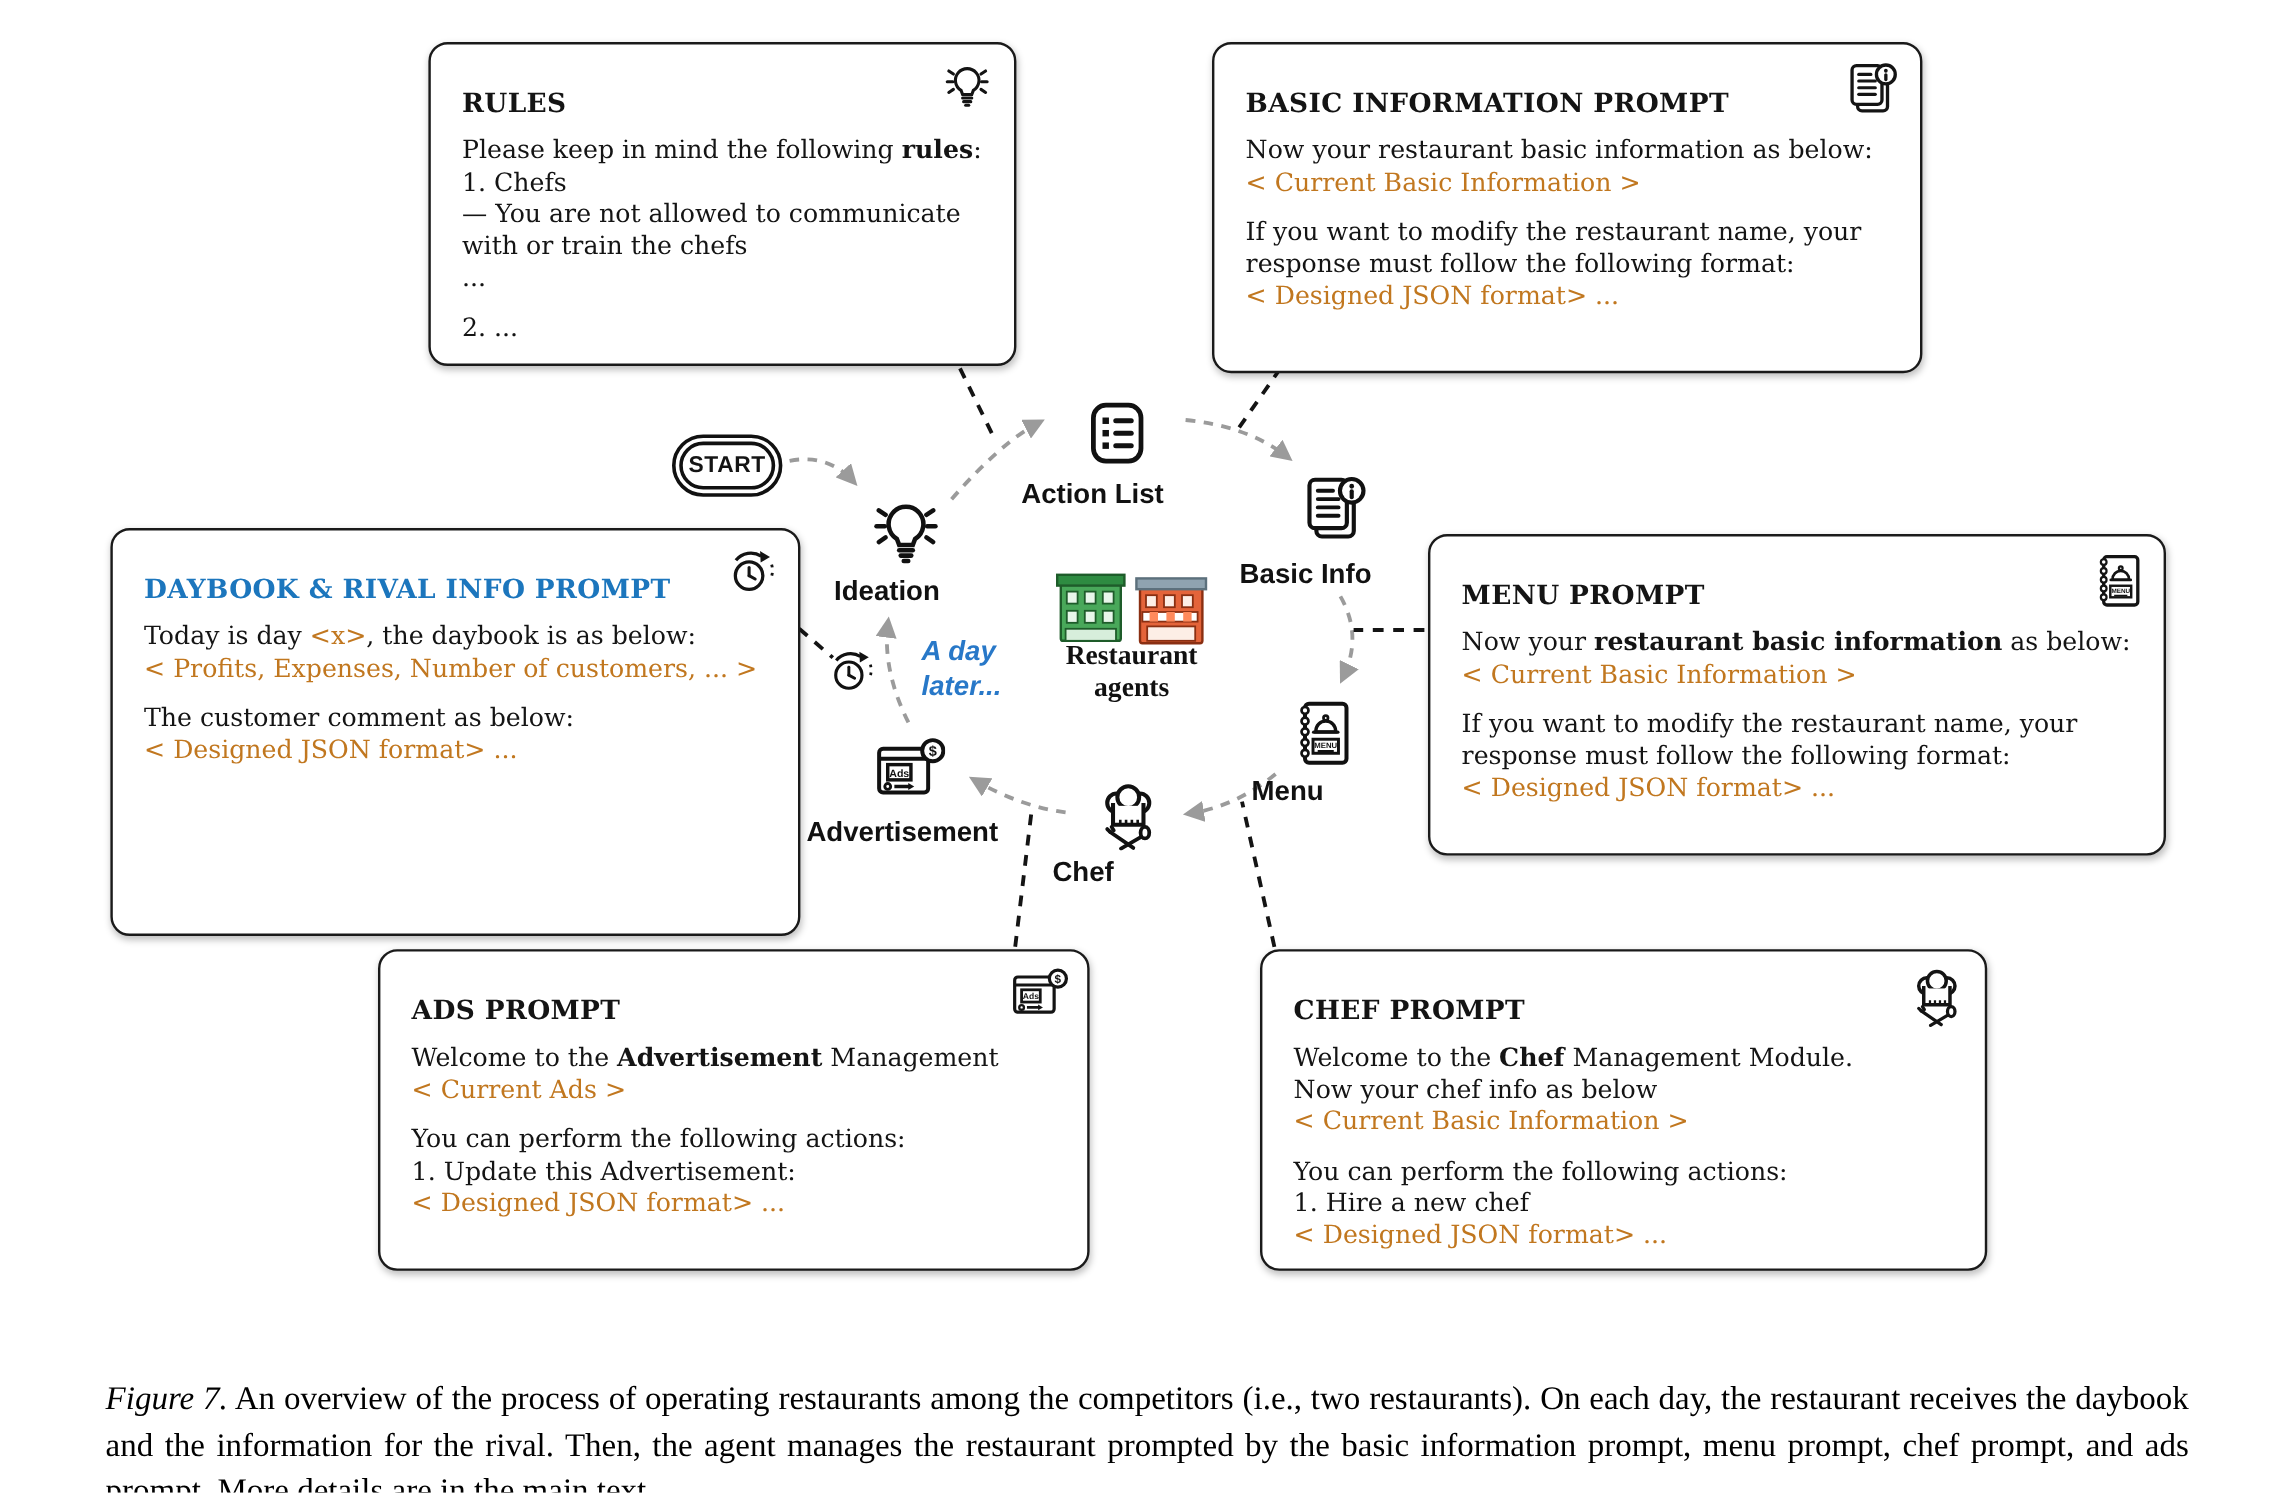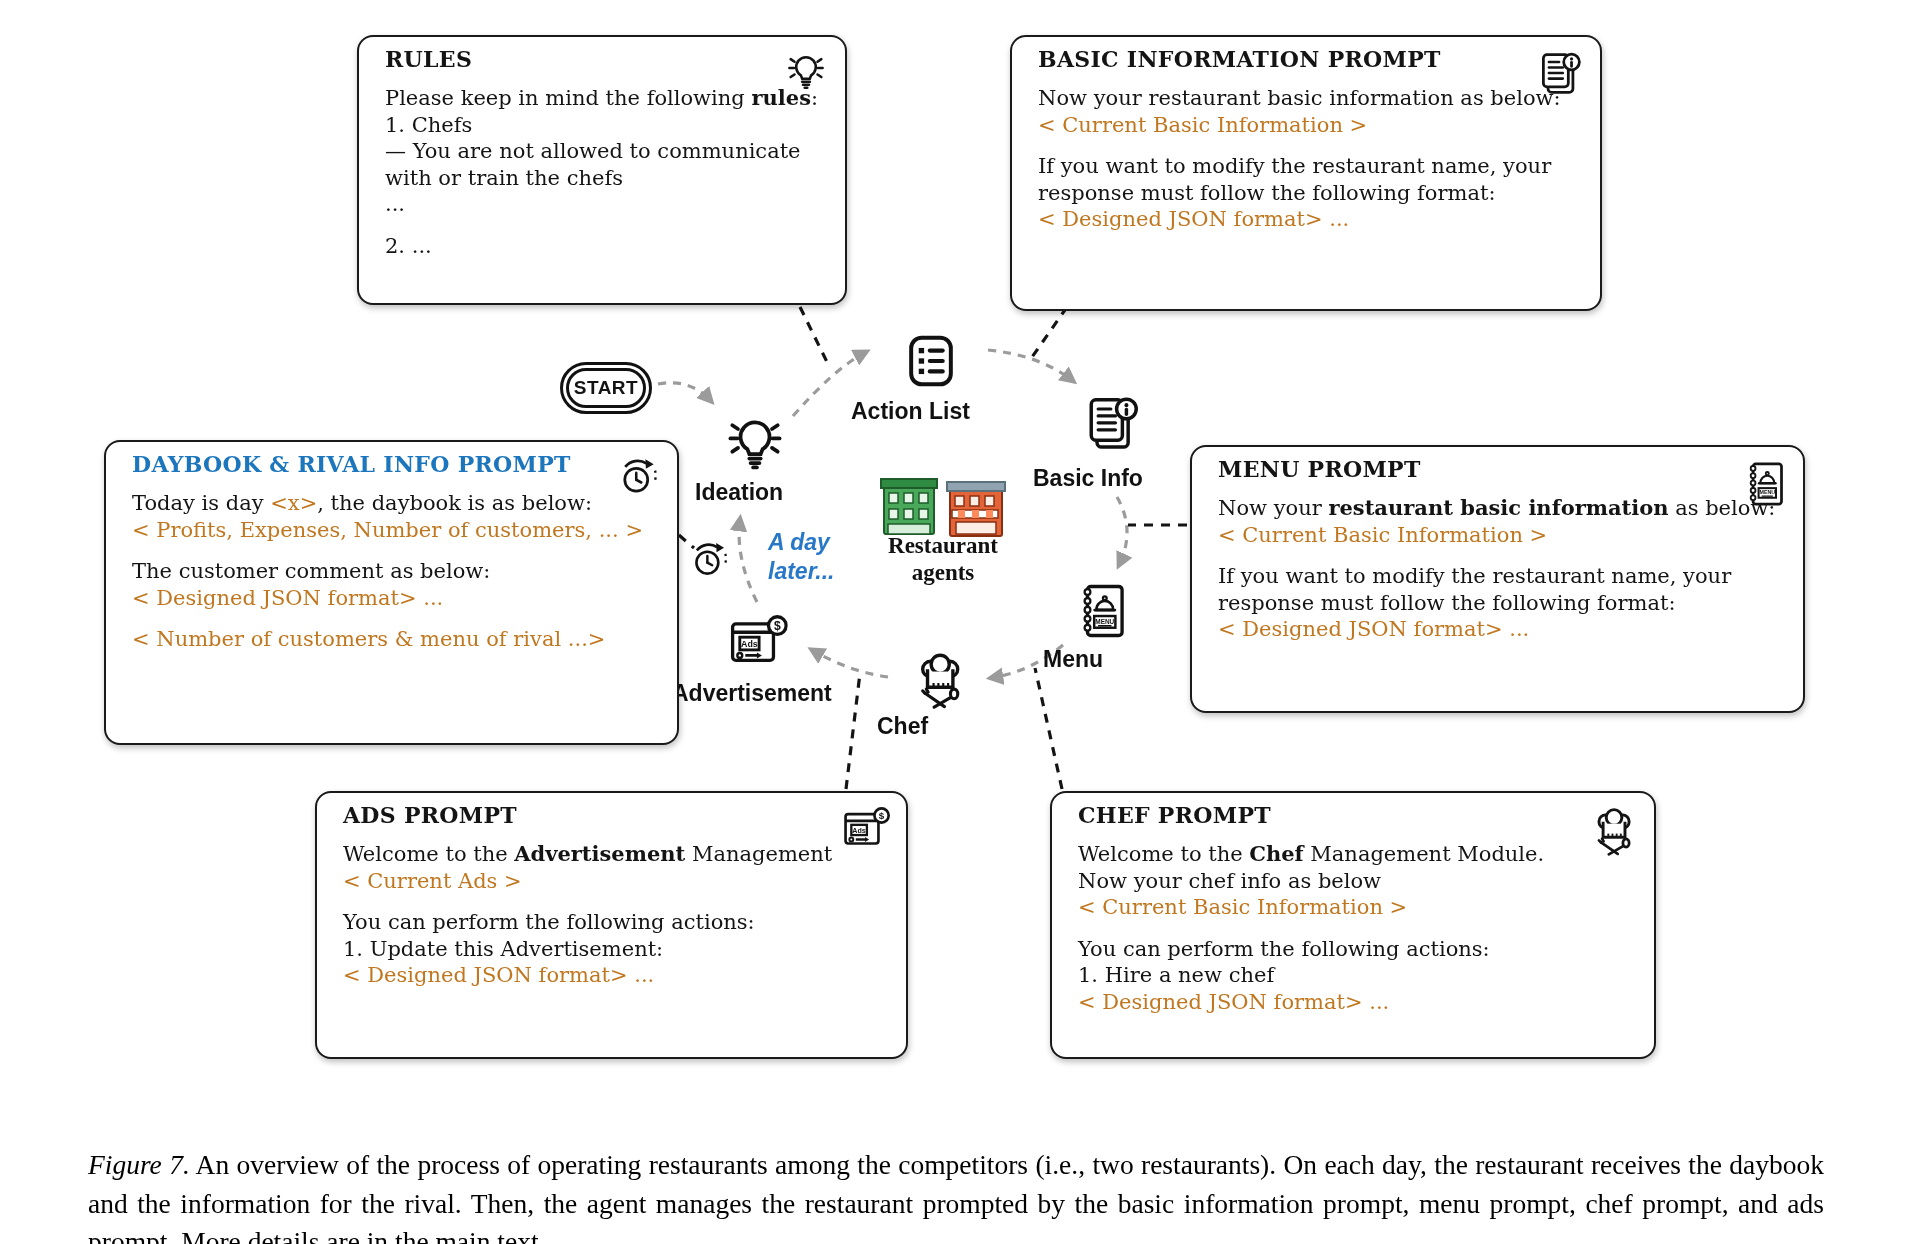--- a/index.html
+++ b/index.html
@@ -1,20 +1,20 @@
 <!DOCTYPE html>
 <html style="--orange: #C1771F; --blue-title: #1C76BD; --day-later-blue: #2878C8; --arrow-gray: #9B9B9B; --ink: #141414;"><head>
 <meta charset="utf-8">
 <style>
   html,body{margin:0;padding:0;background:#fff;}
   #canvas{position:relative;width:1910px;height:1244px;background:#fff;overflow:hidden;
           font-family:"DejaVu Serif",serif;color:#141414;}
   
   .pbox{position:absolute;background:#fff;border:2.5px solid #1a1a1a;border-radius:16px;
-        box-shadow:1px 3px 6px rgba(0,0,0,.25);padding:9px 26px;box-sizing:border-box;z-index:3;}
+        box-shadow:1px 3px 6px rgba(0,0,0,.25);padding:36px 26px;box-sizing:border-box;z-index:3;}
   .ptitle{font-weight:bold;font-size:22px;letter-spacing:.3px;color:#141414;margin-bottom:13px;}
   .ptitle.blue{color:var(--blue-title,#1C76BD);}
   .cicon{position:absolute;top:13px;right:16px;color:#141414;}
   .pbody{font-size:21px;}
   .tline{line-height:26.5px;white-space:nowrap;}
   .tgap{height:15px;}
   .tline .b{font-weight:bold;}
   .tline .o{color:var(--orange,#C1771F);}
   
   .node-icon{position:absolute;color:#111;z-index:2;}
@@ -227,33 +227,32 @@
     <div class="pbody">
         <div class="tline"><span>Now your restaurant basic information as below:</span></div>
         <div class="tline"><span class="o">&lt; Current Basic Information &gt;</span></div>
         <div class="tgap"></div>
         <div class="tline"><span>If you want to modify the restaurant name, your</span></div>
         <div class="tline"><span>response must follow the following format:</span></div>
         <div class="tline"><span class="o">&lt; Designed JSON format&gt; ...</span></div>
       </div>
   </section>
 
-  <section class="pbox" style="left:104px;top:440px;width:575px;height:305px">
+  <section class="pbox" style="left:92px;top:440px;width:575px;height:340px">
     <div class="ptitle blue">DAYBOOK &amp; RIVAL INFO PROMPT</div>
     <svg class="cicon" width="44" height="44" viewBox="0 0 48 48">
         <use href="#sym-clock"></use>
       </svg>
     <div class="pbody">
         <div class="tline"><span>Today is day </span><span class="o">&lt;x&gt;</span><span>, the daybook is as below:</span></div>
         <div class="tline"><span class="o">&lt; Profits, Expenses, Number of customers, ... &gt;</span></div>
         <div class="tgap"></div>
         <div class="tline"><span>The customer comment as below:</span></div>
         <div class="tline"><span class="o">&lt; Designed JSON format&gt; ...</span></div>
         <div class="tgap"></div>
-        <div class="tline"><span class="o">&lt; Number of customers &amp; menu of rival ...&gt;</span></div>
       </div>
   </section>
 
   <section class="pbox" style="left:1190px;top:445px;width:615px;height:268px">
     <div class="ptitle">MENU PROMPT</div>
     <svg class="cicon" width="44" height="48" viewBox="0 0 48 52">
         <use href="#sym-menu"></use>
       </svg>
     <div class="pbody">
         <div class="tline"><span>Now your </span><span class="b">restaurant basic information</span><span> as below:</span></div>

